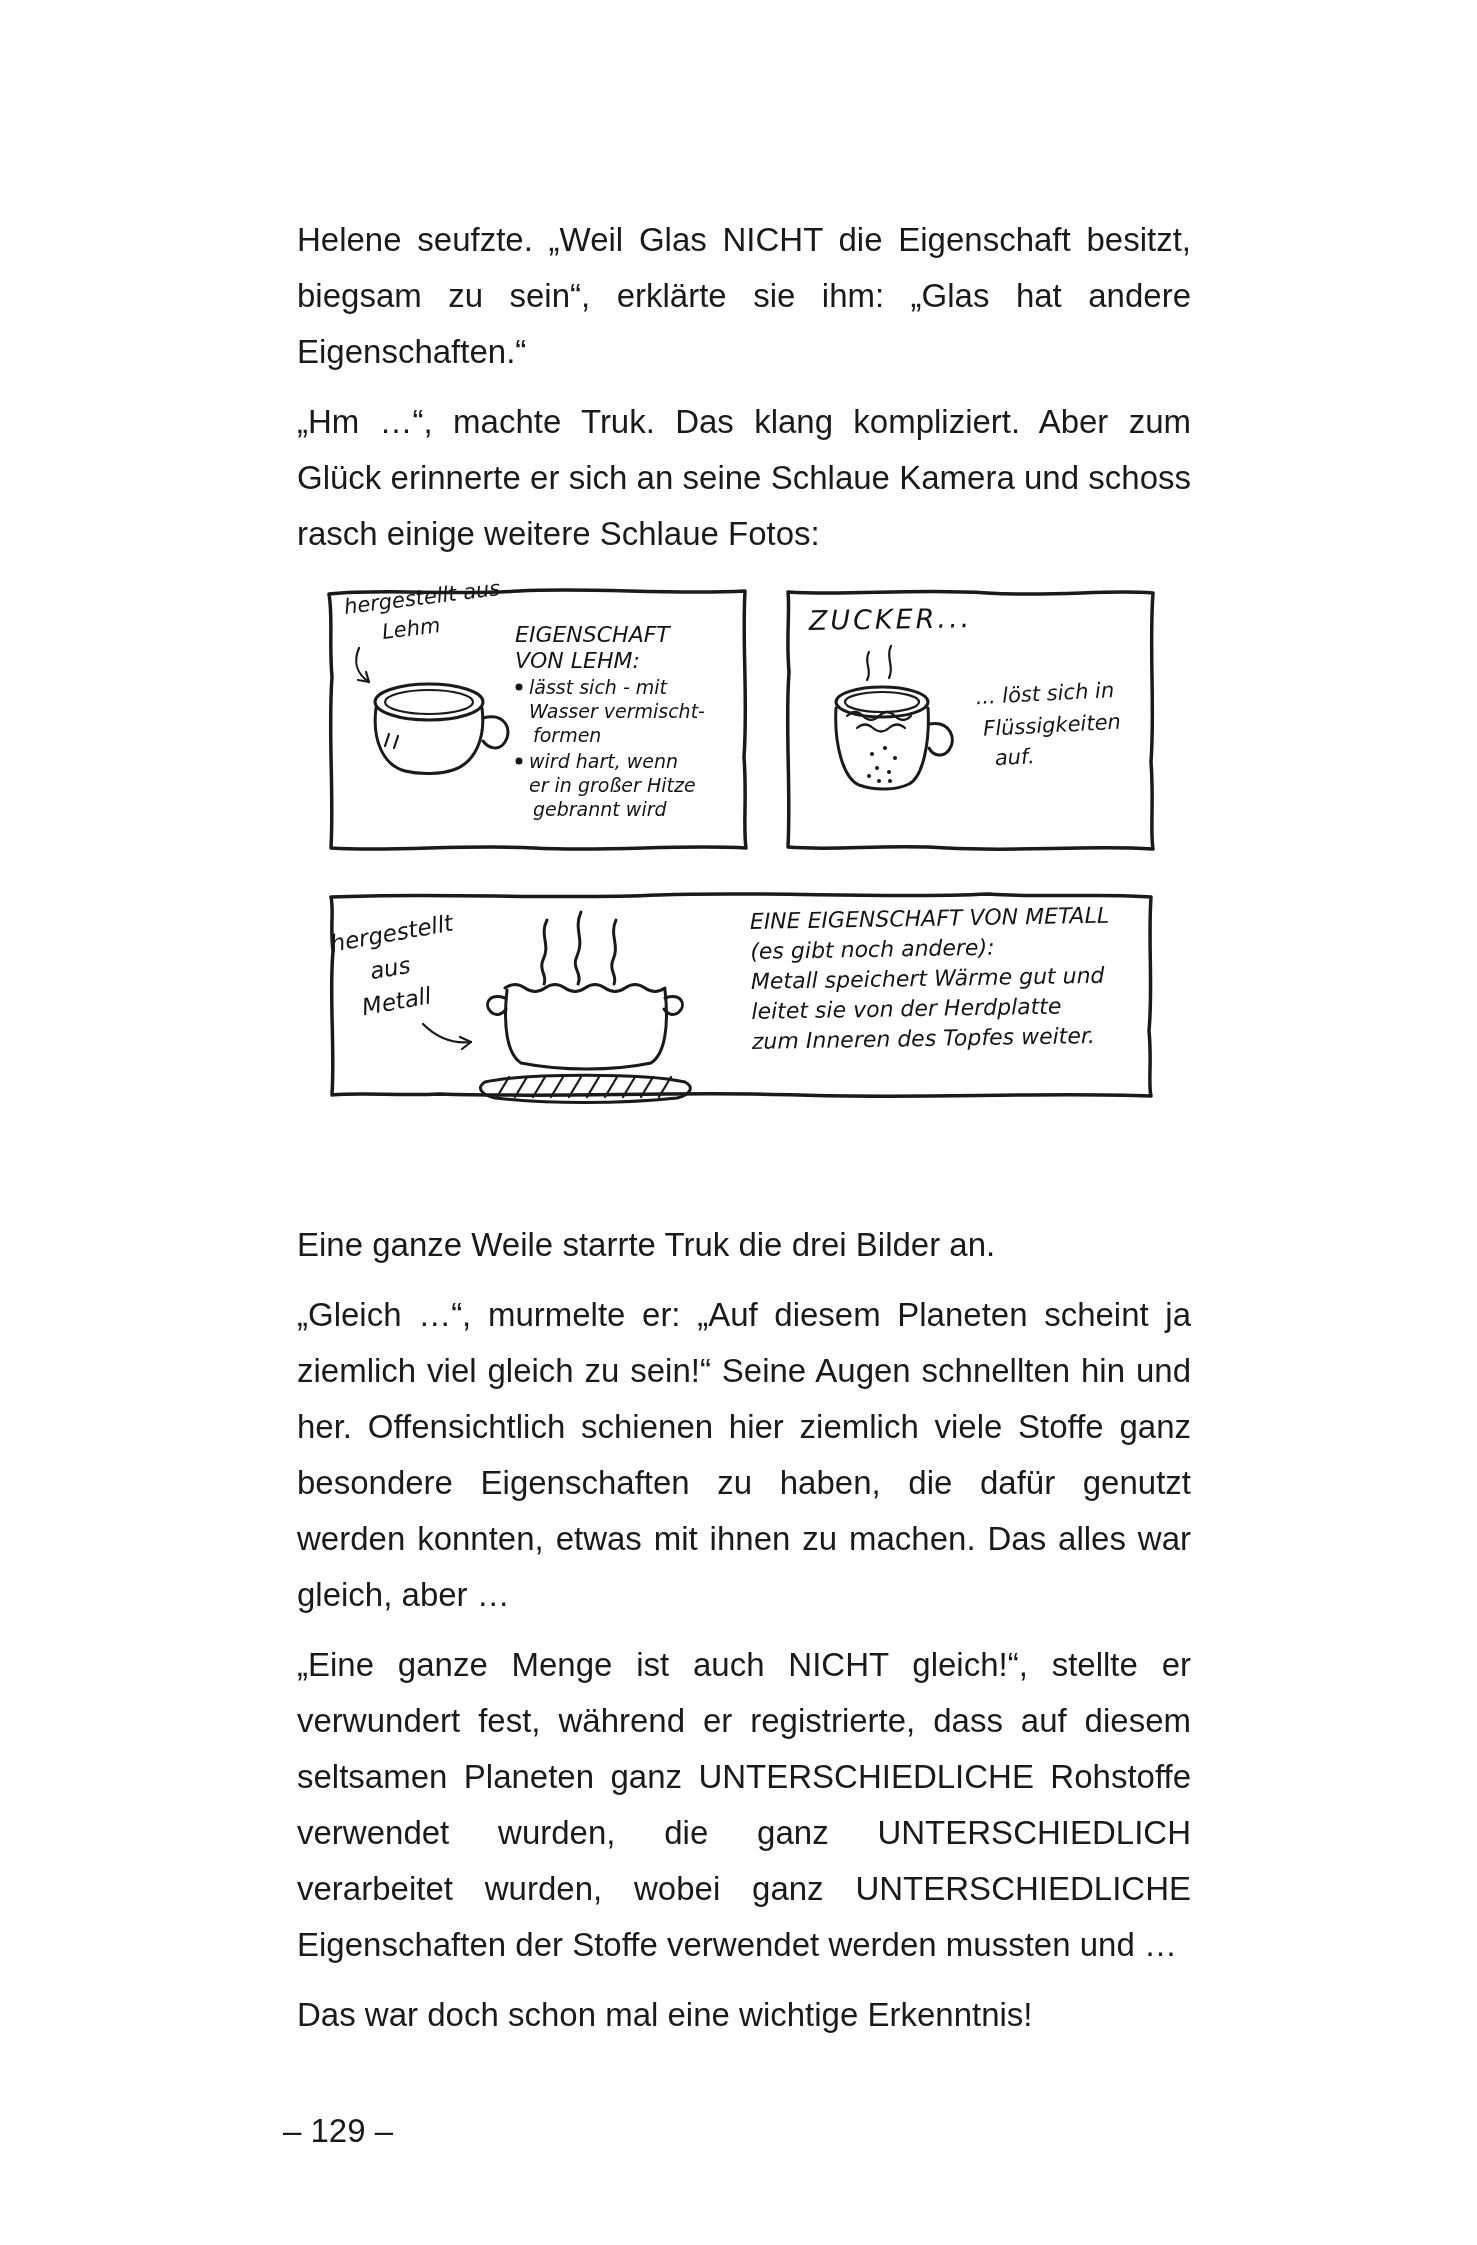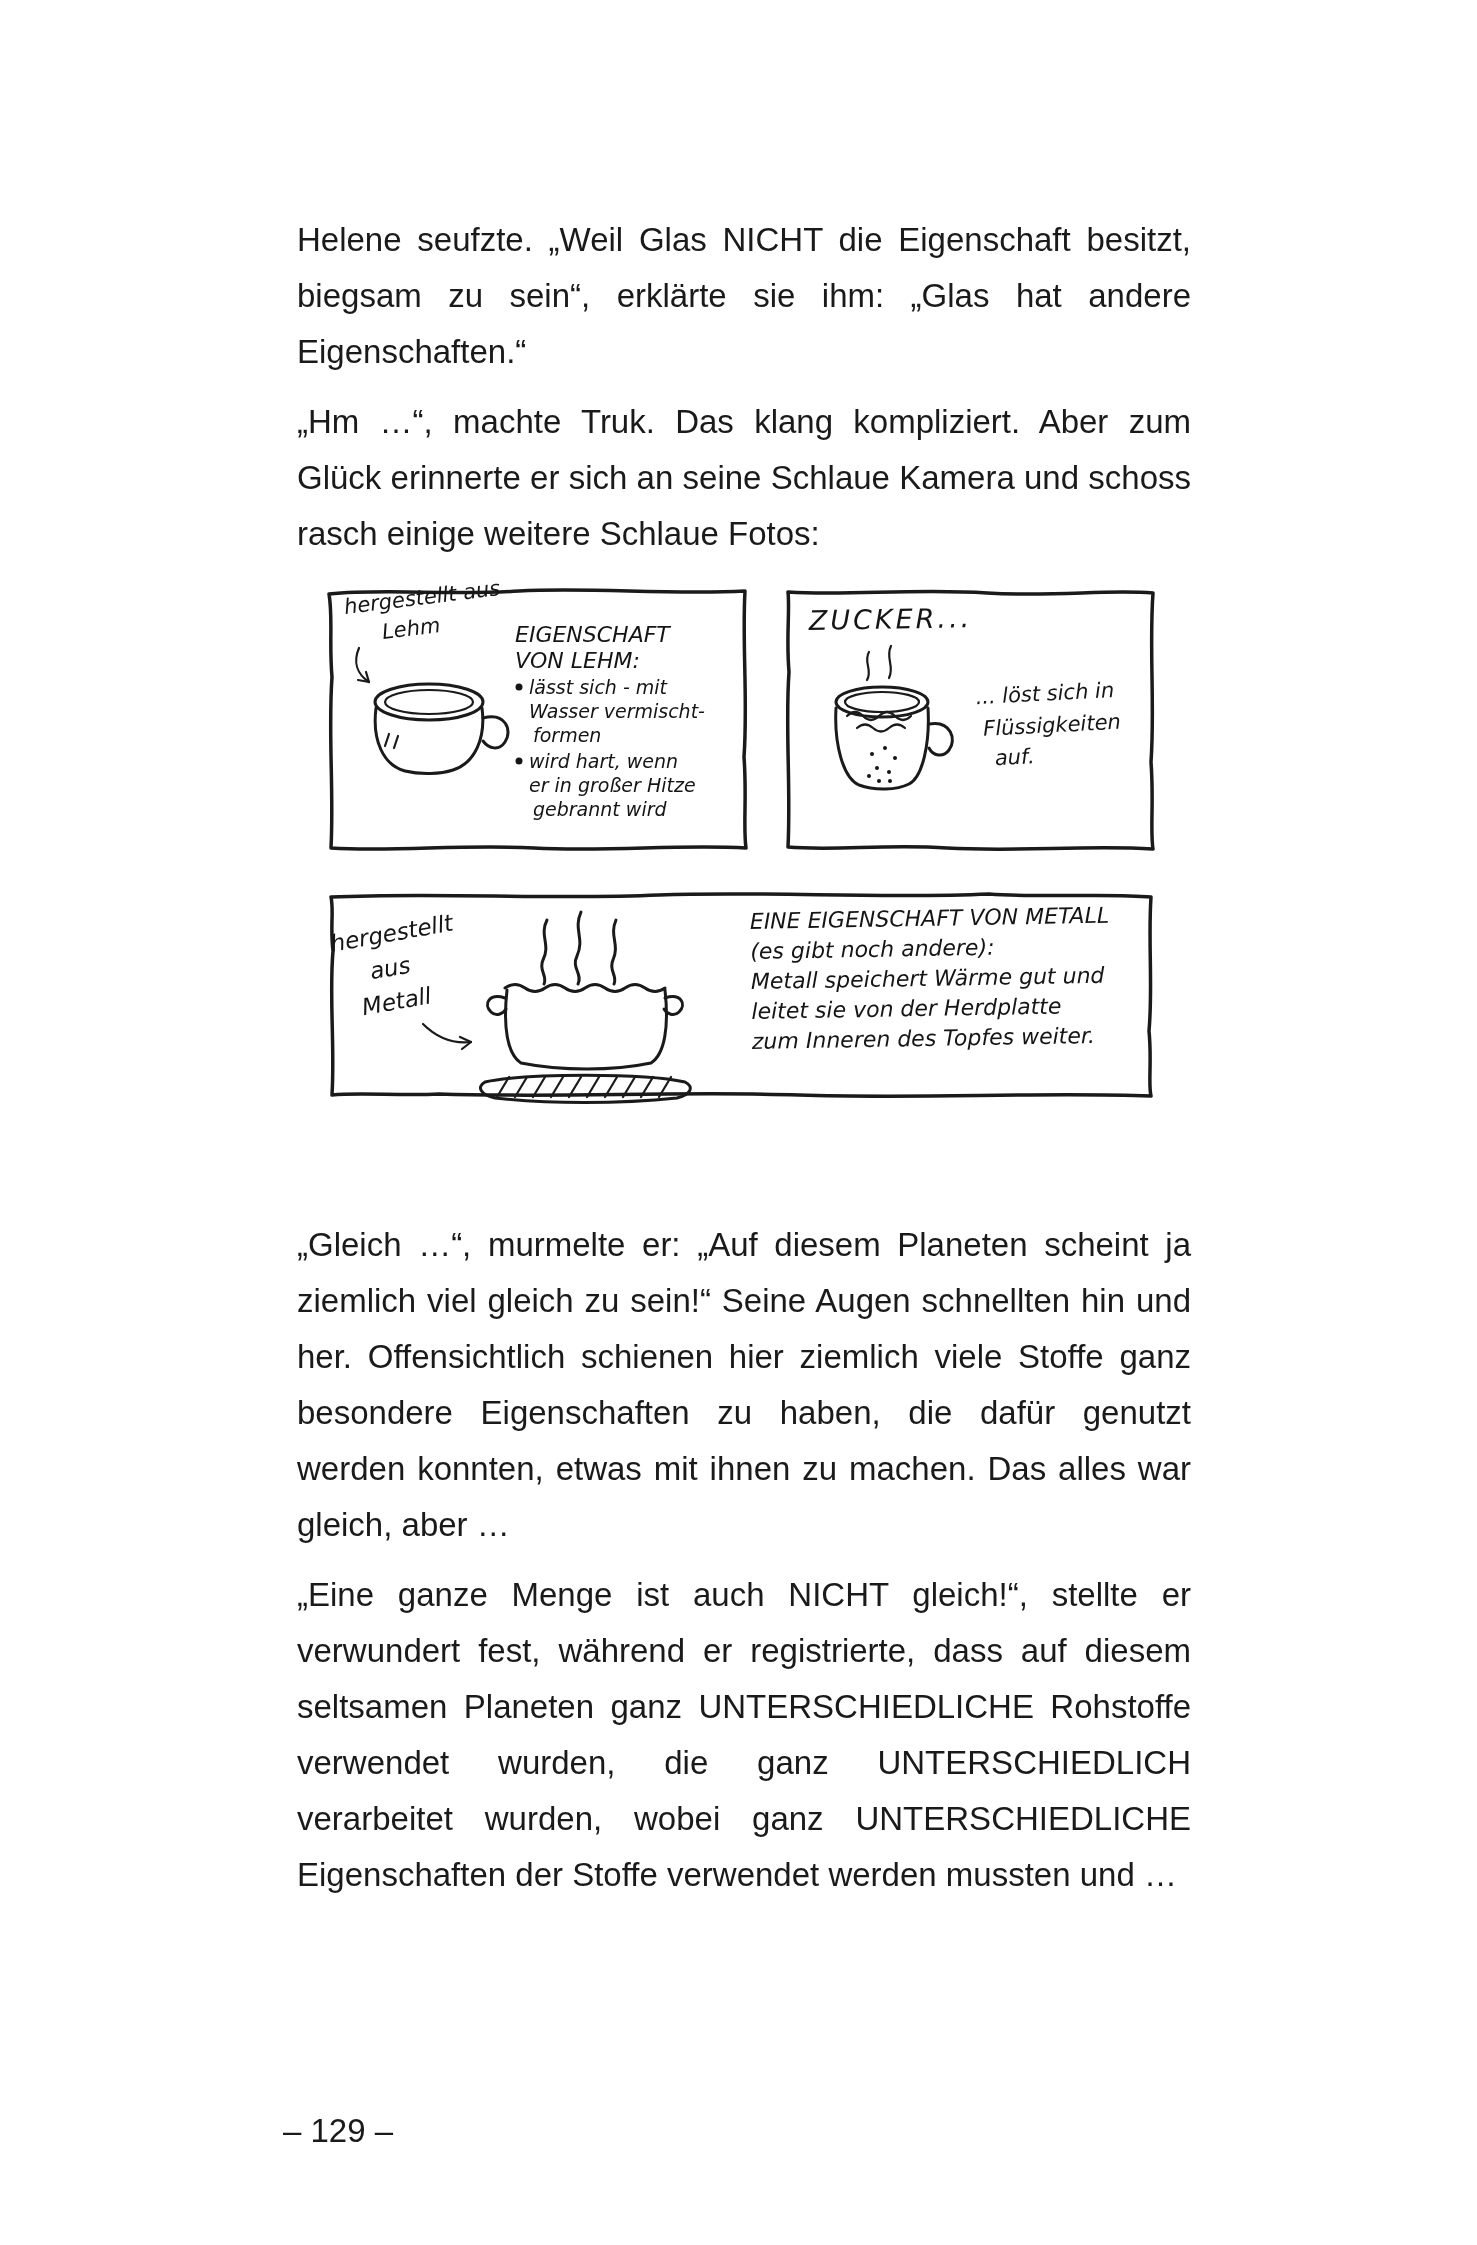--- a/index.html
+++ b/index.html
@@ -154,19 +154,21 @@
           <text class="hand" x="432" y="40" font-size="22">EINE EIGENSCHAFT VON METALL</text>
           <text class="hand" x="432" y="70" font-size="22">(es gibt noch andere):</text>
           <text class="hand" x="432" y="100" font-size="22">Metall speichert Wärme gut und</text>
           <text class="hand" x="432" y="130" font-size="22">leitet sie von der Herdplatte</text>
           <text class="hand" x="432" y="160" font-size="22">zum Inneren des Topfes weiter.</text>
         </g>
       </svg>
     </div>
 
     <div class="bodytext bodytext-bottom">
+        <p><span>Eine ganze Weile starrte Truk die drei Bilder an.</span></p>
         <p><span>„Gleich …“, murmelte er: „Auf diesem Planeten scheint ja ziemlich viel gleich zu sein!“ Seine Augen schnellten hin und her. Offensichtlich schienen hier ziemlich viele Stoffe ganz besondere Eigenschaften zu haben, die dafür genutzt werden konnten, etwas mit ihnen zu machen. Das alles war gleich, aber …</span></p>
         <p><span>„Eine ganze Menge ist auch NICHT gleich!“, stellte er verwundert fest, während er registrierte, dass auf diesem seltsamen Planeten ganz </span><span class="it">UNTERSCHIEDLICHE</span><span> Rohstoffe verwendet wurden, die ganz </span><span class="it">UNTERSCHIEDLICH</span><span> verarbeitet wurden, wobei ganz </span><span class="it">UNTERSCHIEDLICHE</span><span> Eigenschaften der Stoffe verwendet werden mussten und …</span></p>
+        <p><span>Das war doch schon mal eine wichtige Erkenntnis!</span></p>
       </div>
   </div>
 
   <div class="page-number">– 129 –</div>
 </div>
 
 </body></html>

